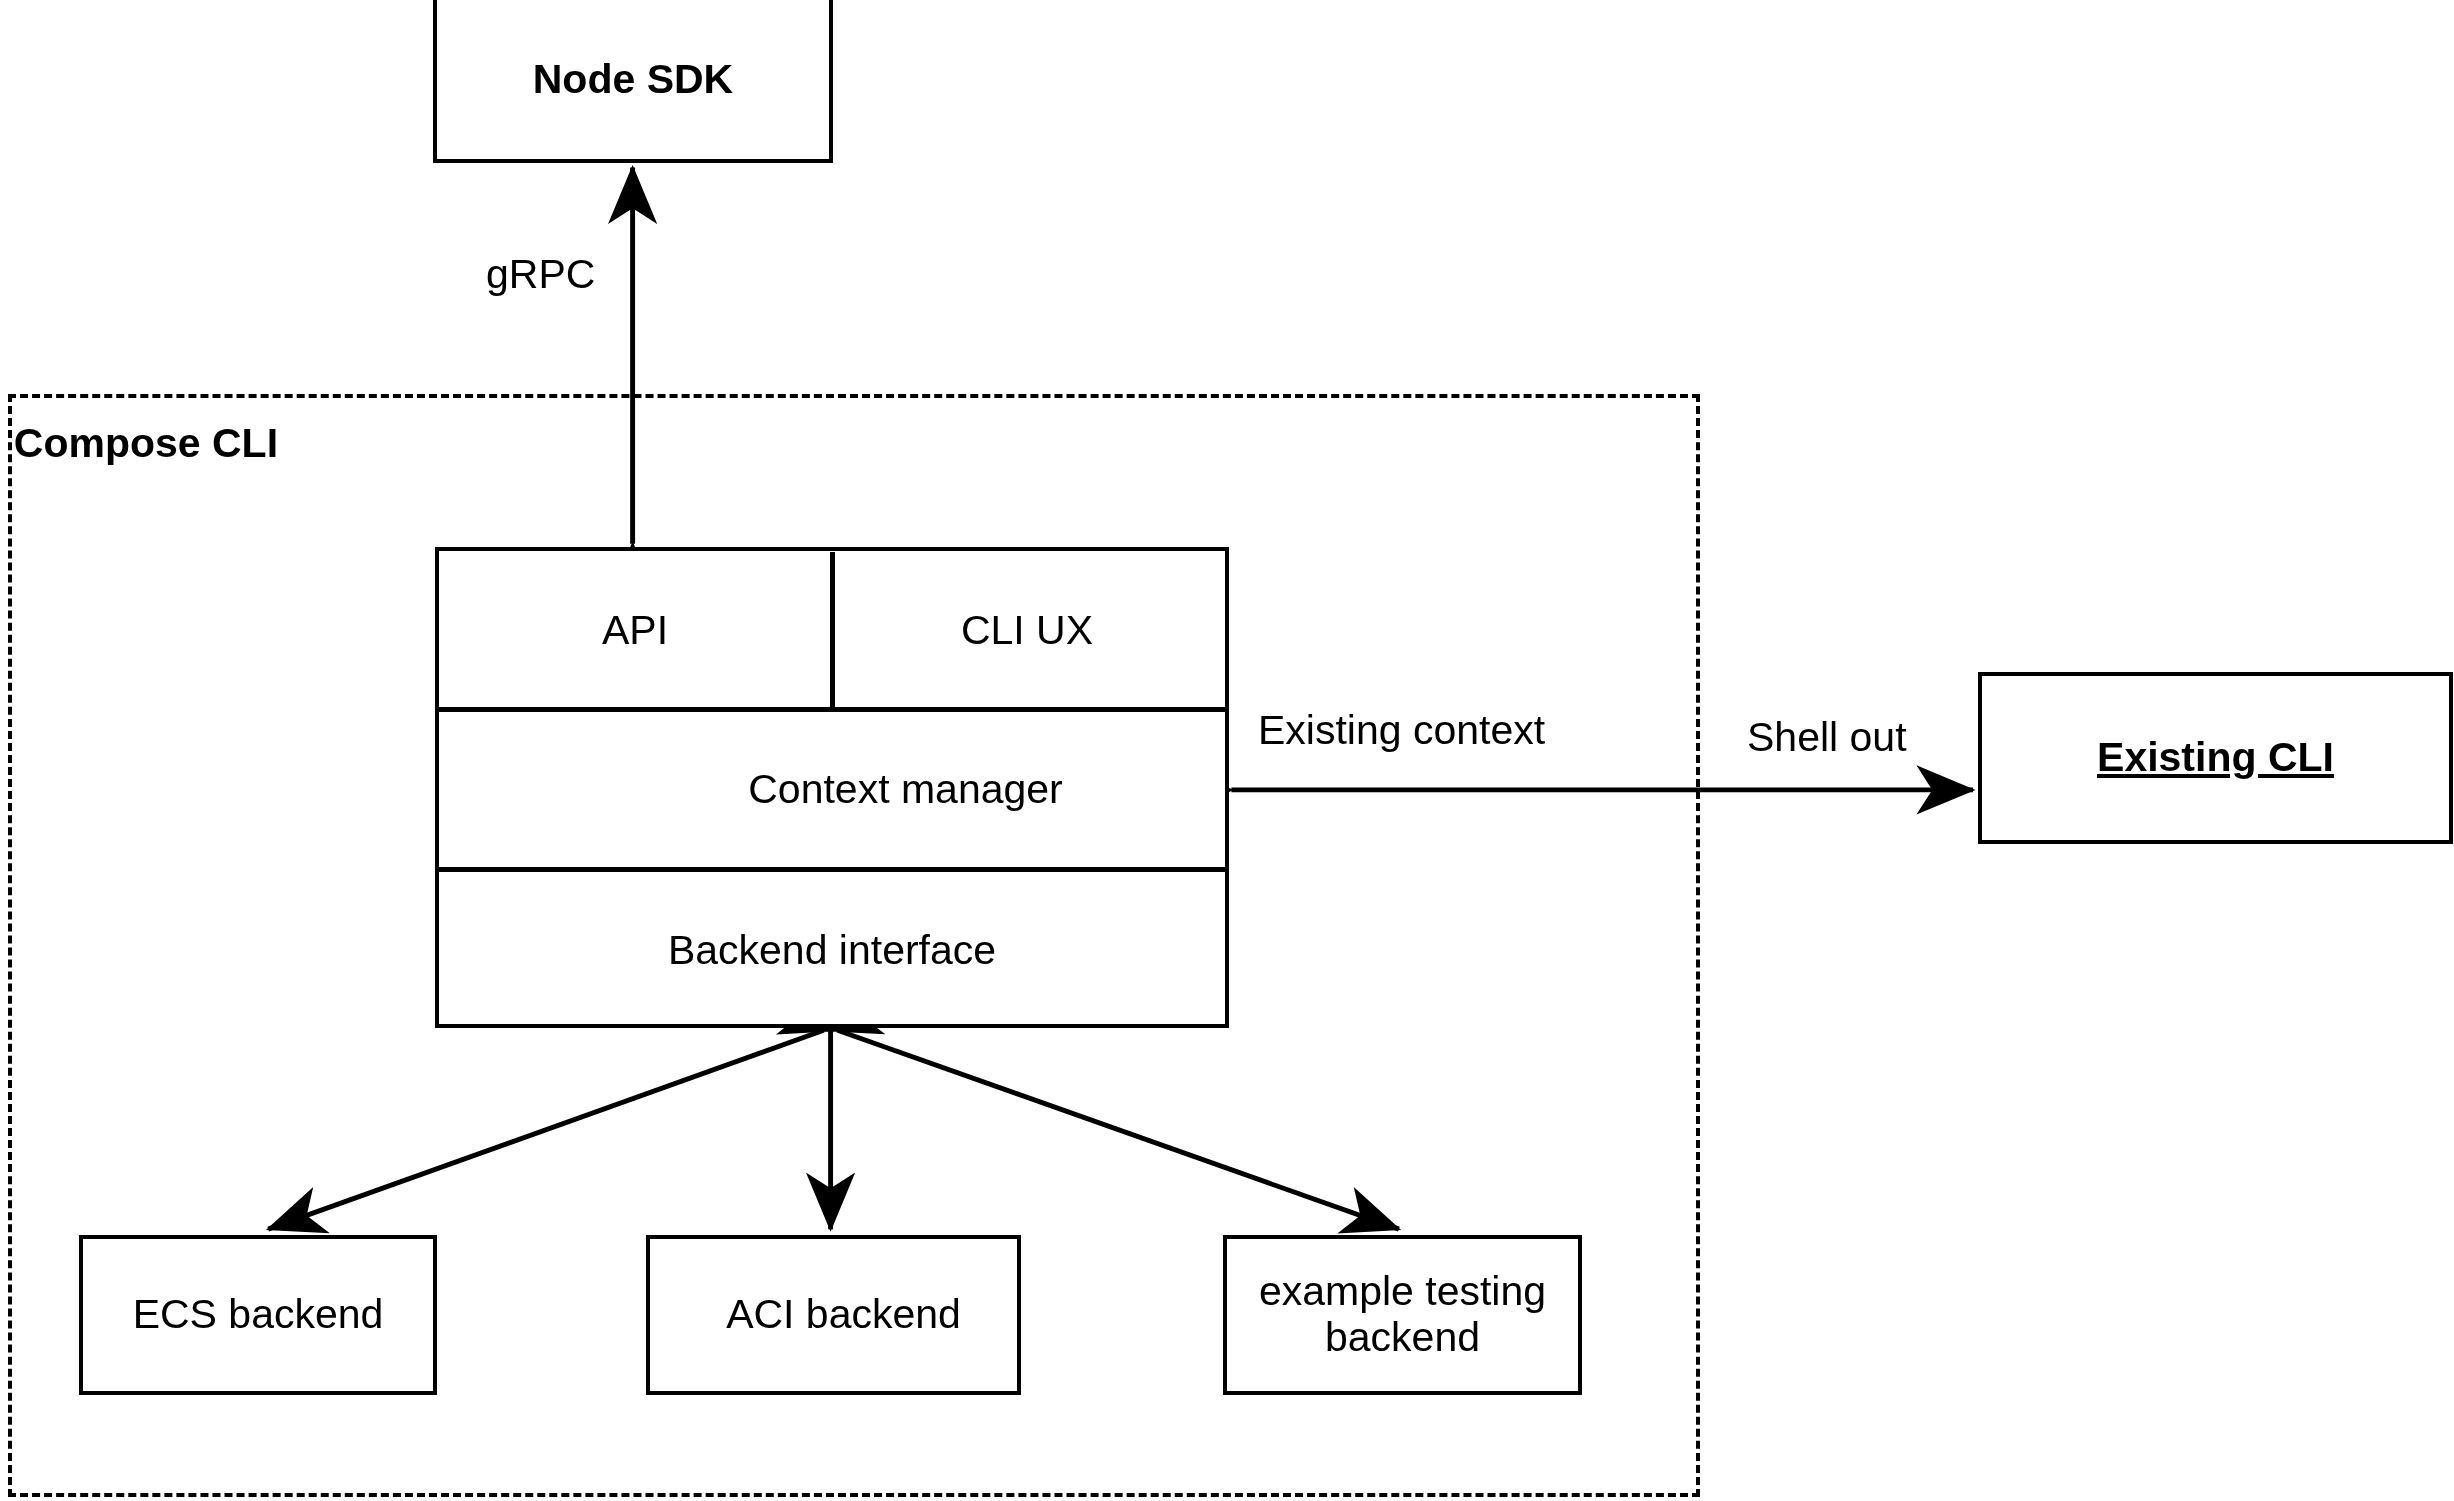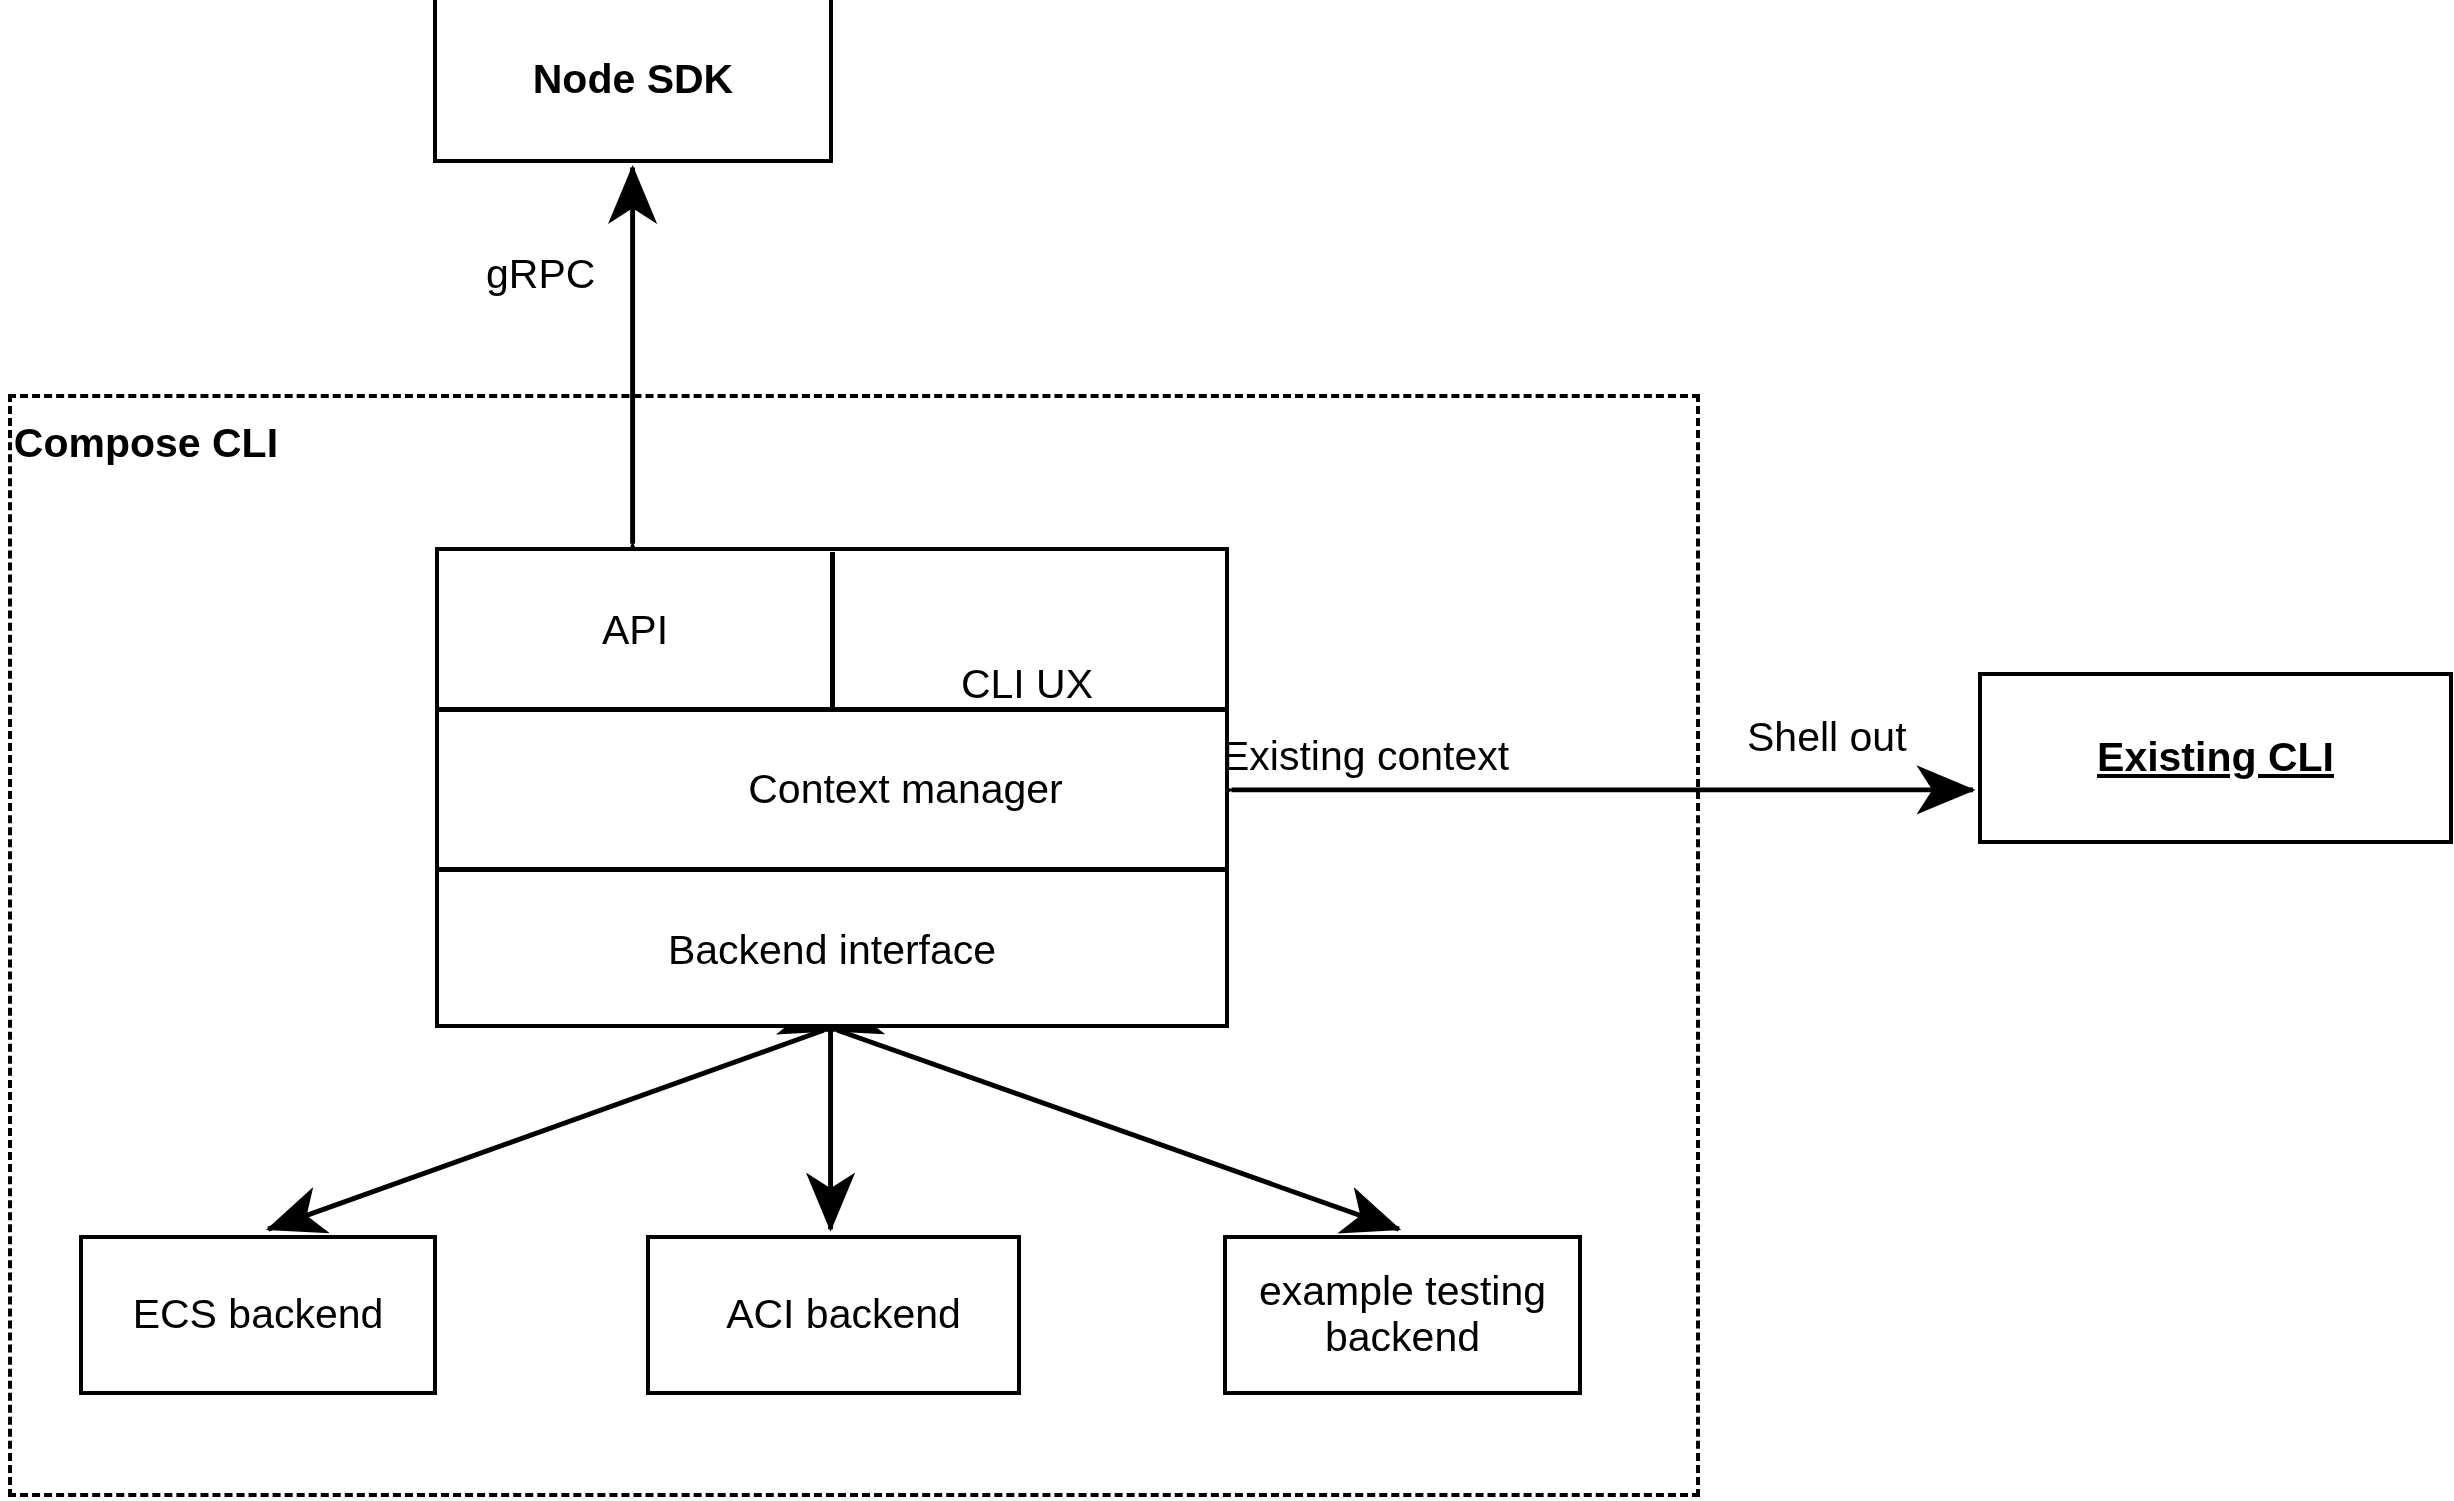--- a/index.html
+++ b/index.html
@@ -125,21 +125,21 @@
   <div class="node-box" style="left:433px; top:-3.9px; width:400px; height:167px;">
     <span class="node-label bold">Node SDK</span>
   </div>
 
   <div class="stack-box" style="left:435px; top:547px; width:794px; height:481px;"></div>
 
   <div class="stack-row" style="left:440px; top:552px; width:784px; height:156px;">
     <div class="stack-cell" style="width:390px;">
       <span class="stack-text">API</span>
     </div>
-    <div class="stack-cell" style="width:394px;align-items:flex-end;">
+    <div class="stack-cell" style="width:394px;">
       <span class="stack-text">CLI UX</span>
     </div>
   </div>
 
   <div class="vline" style="left:830px; top:552px; width:4.9px; height:156px;"></div>
 
   <div class="hline" style="left:435px; top:707px; width:794px; height:4.9px;"></div>
 
   <div class="stack-row" style="left:440px; top:712px; width:931px; height:155px;">
     <span class="stack-text">Context manager</span>
@@ -163,18 +163,18 @@
     <span class="node-label">ACI backend</span>
   </div>
 
   <div class="node-box" style="left:1223px; top:1235px; width:359px; height:160px; flex-direction:column;align-items:center;">
     <span class="node-label">example testing</span>
     <span class="node-label">backend</span>
   </div>
 
   <div class="edge-label" style="left:486px; top:251px;">gRPC</div>
 
-  <div class="edge-label" style="left:1222px; top:707px;margin-top:26px;">Existing context</div>
+  <div class="edge-label" style="left:1258px; top:707px;">Existing context</div>
 
   <div class="edge-label" style="left:1747px; top:679px;margin-top:35px;">Shell out</div>
 
 </div>
 
 
 </body></html>

